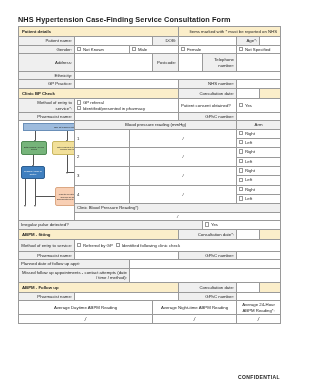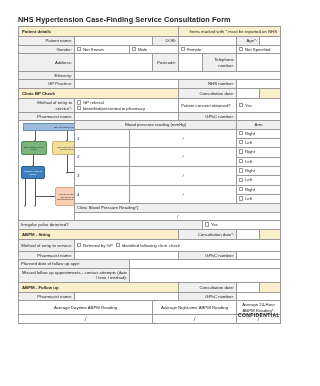--- a/index.html
+++ b/index.html
@@ -3,21 +3,21 @@
 <meta charset="utf-8">
 <title>NHS Hypertension Case-Finding Service Consultation Form</title>
 <style>
   * { box-sizing: border-box; margin: 0; padding: 0; }
   html, body {
     width: 298px; height: 386px;
     background: #ffffff;
     font-family: "Liberation Sans", sans-serif;
     overflow: hidden;
   }
-  .page { position: relative; width: 298px; height: 324px; padding: 6px; }
+  .page { position: relative; width: 298px; height: 386px; padding: 6px; }
 
   .doc-title {
     position: absolute; left: 18px; top: 15px;
     font-size: 7.3px; font-weight: bold; color: #1a1a1a;
     letter-spacing: 0.1px; white-space: nowrap;
   }
 
   table.form {
     position: absolute; left: 18px; top: 26px;
     width: 262px;

